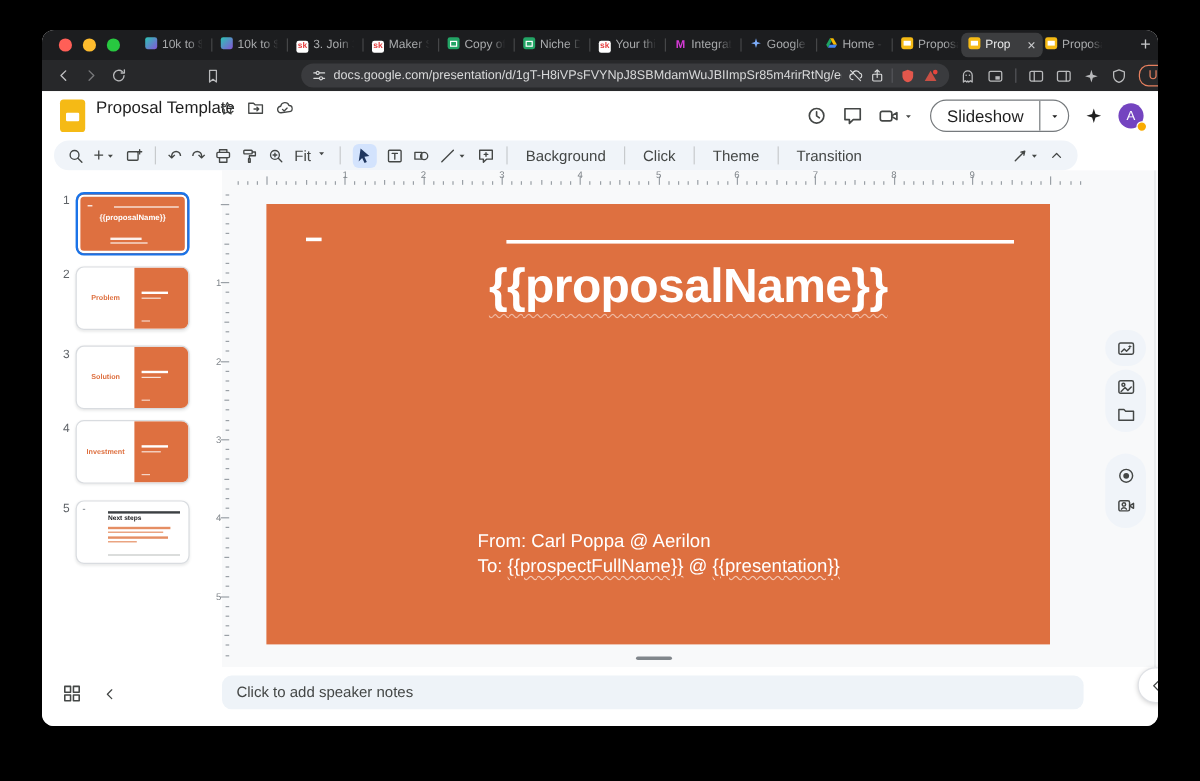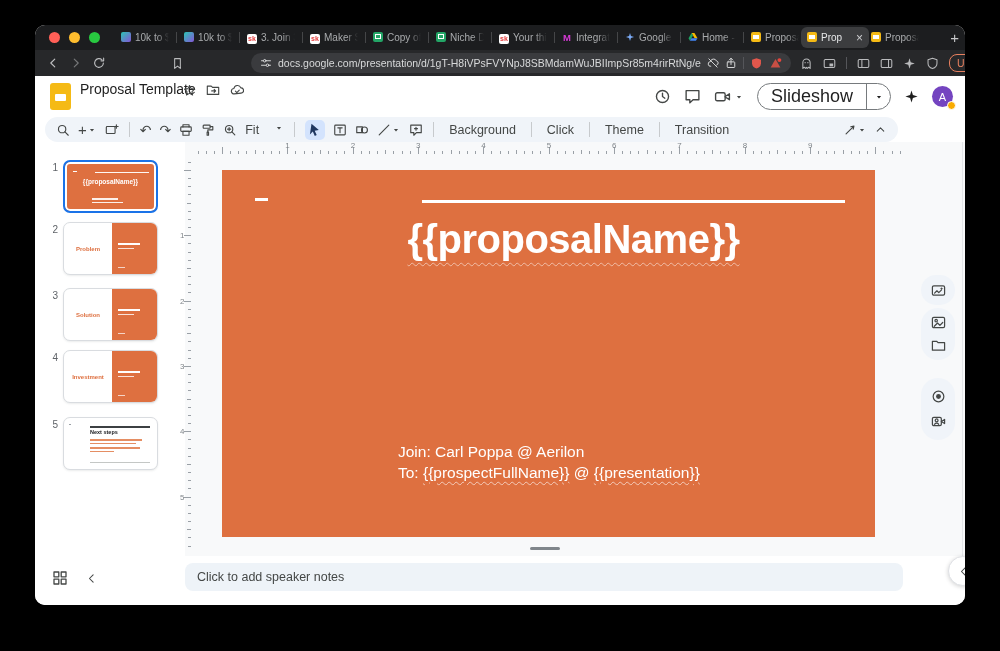--- a/index.html
+++ b/index.html
@@ -36,21 +36,21 @@
   
   #appheader{position:absolute;top:51px;left:0;right:0;height:41px;background:#fff}
   #slideslogo{position:absolute;left:15px;top:7px;width:21px;height:27px;background:#f5ba15;border-radius:3px}
   #slideslogo i{position:absolute;left:5px;right:5px;top:11px;height:7px;background:#fff;border-radius:1px}
   #doctitle{position:absolute;left:45px;top:5px;font-size:14px;color:#1f1f1f}
   #titleicons{position:absolute;left:148px;top:7px;display:flex;gap:10px;color:#444746;align-items:center}
   #menus{position:absolute;left:38px;top:22px;display:flex;font-size:12.5px;color:#1f1f1f}
   .menu{padding:1px 7.5px;border-radius:4px;cursor:default}
   #hdr-right{position:absolute;right:12px;top:7px;display:flex;align-items:center;gap:13px;color:#444746}
   #camgroup{display:flex;align-items:center;gap:3px}
-  #slideshowbtn{display:flex;align-items:center;border:1px solid #767a7d;border-radius:14px;height:27px;font-size:18px;color:#1f1f1f;overflow:hidden}
+  #slideshowbtn{display:flex;align-items:center;border:1px solid #767a7d;border-radius:14px;height:27px;font-size:14px;color:#1f1f1f;overflow:hidden}
   #slideshowbtn .ssl{padding:0 13px}
   #slideshowbtn .ssr{width:24px;display:flex;align-items:center;justify-content:center;border-left:1px solid #767a7d;height:100%}
   #sharebtn{display:flex;align-items:center;background:var(--sharepill);border-radius:14px;height:27px;font-size:12.5px;color:#0b1d35;font-weight:bold}
   #sharebtn .shl{display:flex;align-items:center;gap:6px;padding:0 10px 0 12px}
   #sharebtn .shr{width:22px;display:flex;align-items:center;justify-content:center;border-left:1px solid rgba(11,29,53,.25);height:100%}
   #hdr-sparkle{color:#1f1f1f}
   #avatar{width:21px;height:21px;border-radius:50%;background:#7444c0;color:#fff;font-size:11px;display:flex;align-items:center;justify-content:center;position:relative}
   #avatar b{position:absolute;right:-3px;bottom:-3px;width:9px;height:9px;border-radius:50%;background:#f9ab00;border:1.5px solid #fff}
 
   
@@ -412,21 +412,21 @@
           <path d="M10.5 4.2h3v3.6H7.8v2.7"></path>
           <rect x="7" y="10.5" width="1.6" height="3.5"></rect>
         </svg>
       </span>
     <span class="i i14">
         <svg viewBox="0 0 16 16" fill="none" stroke="currentColor" stroke-width="1.3" stroke-linecap="round" stroke-linejoin="round">
           <circle cx="7" cy="7" r="4.2"></circle>
           <path d="M10.2 10.2L13.5 13.5M5.2 7h3.6M7 5.2v3.6"></path>
         </svg>
       </span>
-    <span style="display:flex;align-items:flex-start;gap:15px">
+    <span style="display:flex;align-items:flex-start;gap:4px">
         <span>Fit</span>
         <span class="i crt">
           <svg viewBox="0 0 16 16" fill="none" stroke="currentColor" stroke-width="1.3" stroke-linecap="round" stroke-linejoin="round">
             <path d="M4.7 6.3h6.6L8 10.2z" fill="currentColor" stroke="none"></path>
           </svg>
         </span>
       </span>
     <span class="tsep"></span>
     <span class="i seltool" style="width:20px;height:20px;color:#1f3760">
         <svg viewBox="0 0 16 16" fill="none" stroke="currentColor" stroke-width="1.3" stroke-linecap="round" stroke-linejoin="round">
@@ -648,21 +648,21 @@
       <i class="vtick mid" style="top: 374.315px;"></i>
       <i class="vtick min" style="top: 382.481px;"></i>
       <i class="vtick min" style="top: 390.647px;"></i>
     </div>
 
   <div id="slide">
     <span class="s-dash"></span>
     <span class="s-line"></span>
     <div id="slide-title">{{proposalName}}</div>
     <div id="slide-fromto">
-      <div><span>Join: Carl Poppa @ Aerilon</span></div>
+      <div><span>From: Carl Poppa @ Aerilon</span></div>
       <div><span>To: </span><span class="wavy">{{prospectFullName}}</span><span> @ </span><span class="wavy">{{presentation}}</span></div>
     </div>
   </div>
   <div id="handle"></div>
 
   <div class="pill" id="pill0">
       <span class="i rli">
         <svg viewBox="0 0 16 16" fill="none" stroke="currentColor" stroke-width="1.3" stroke-linecap="round" stroke-linejoin="round">
           <rect x="1.5" y="3" width="13" height="10" rx="1.5"></rect>
           <path d="M3.8 10.8l2.5-2.5 2 2 2.7-2.7"></path>

